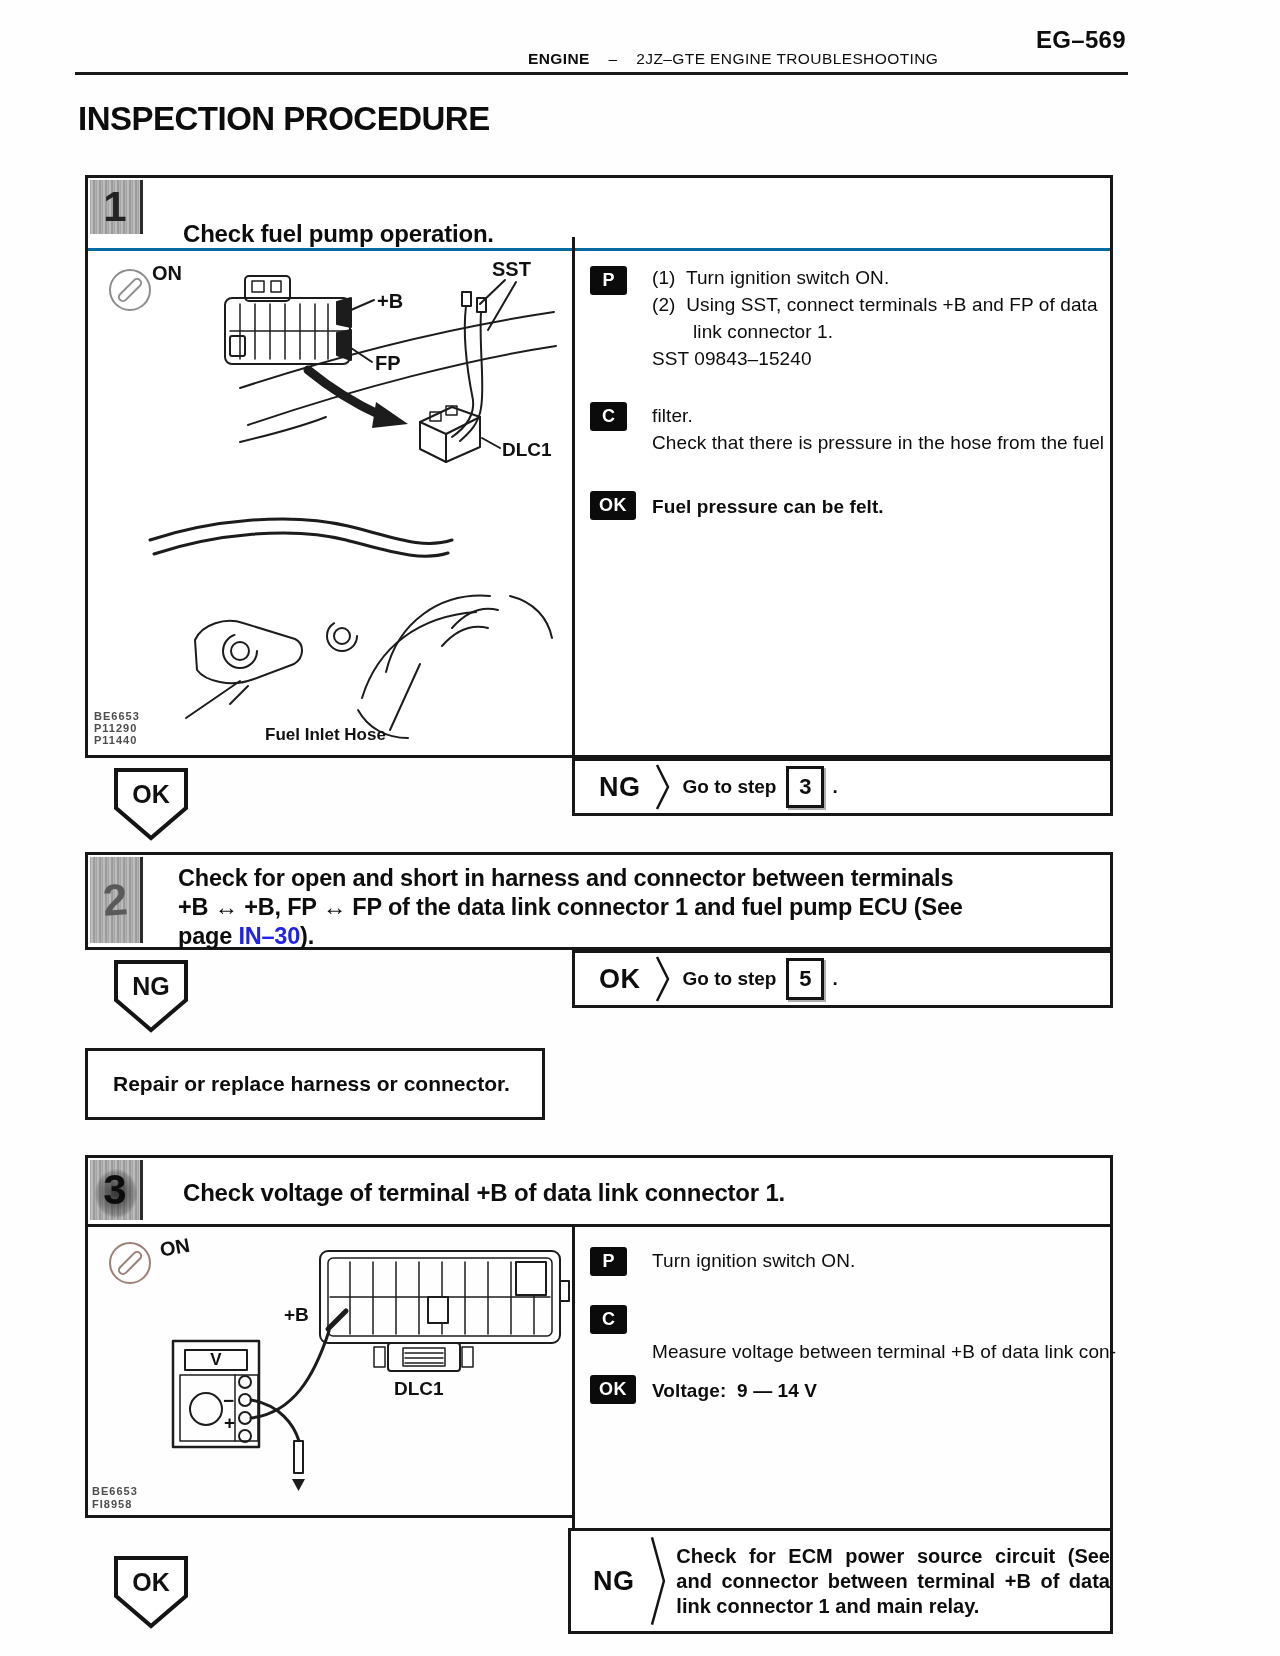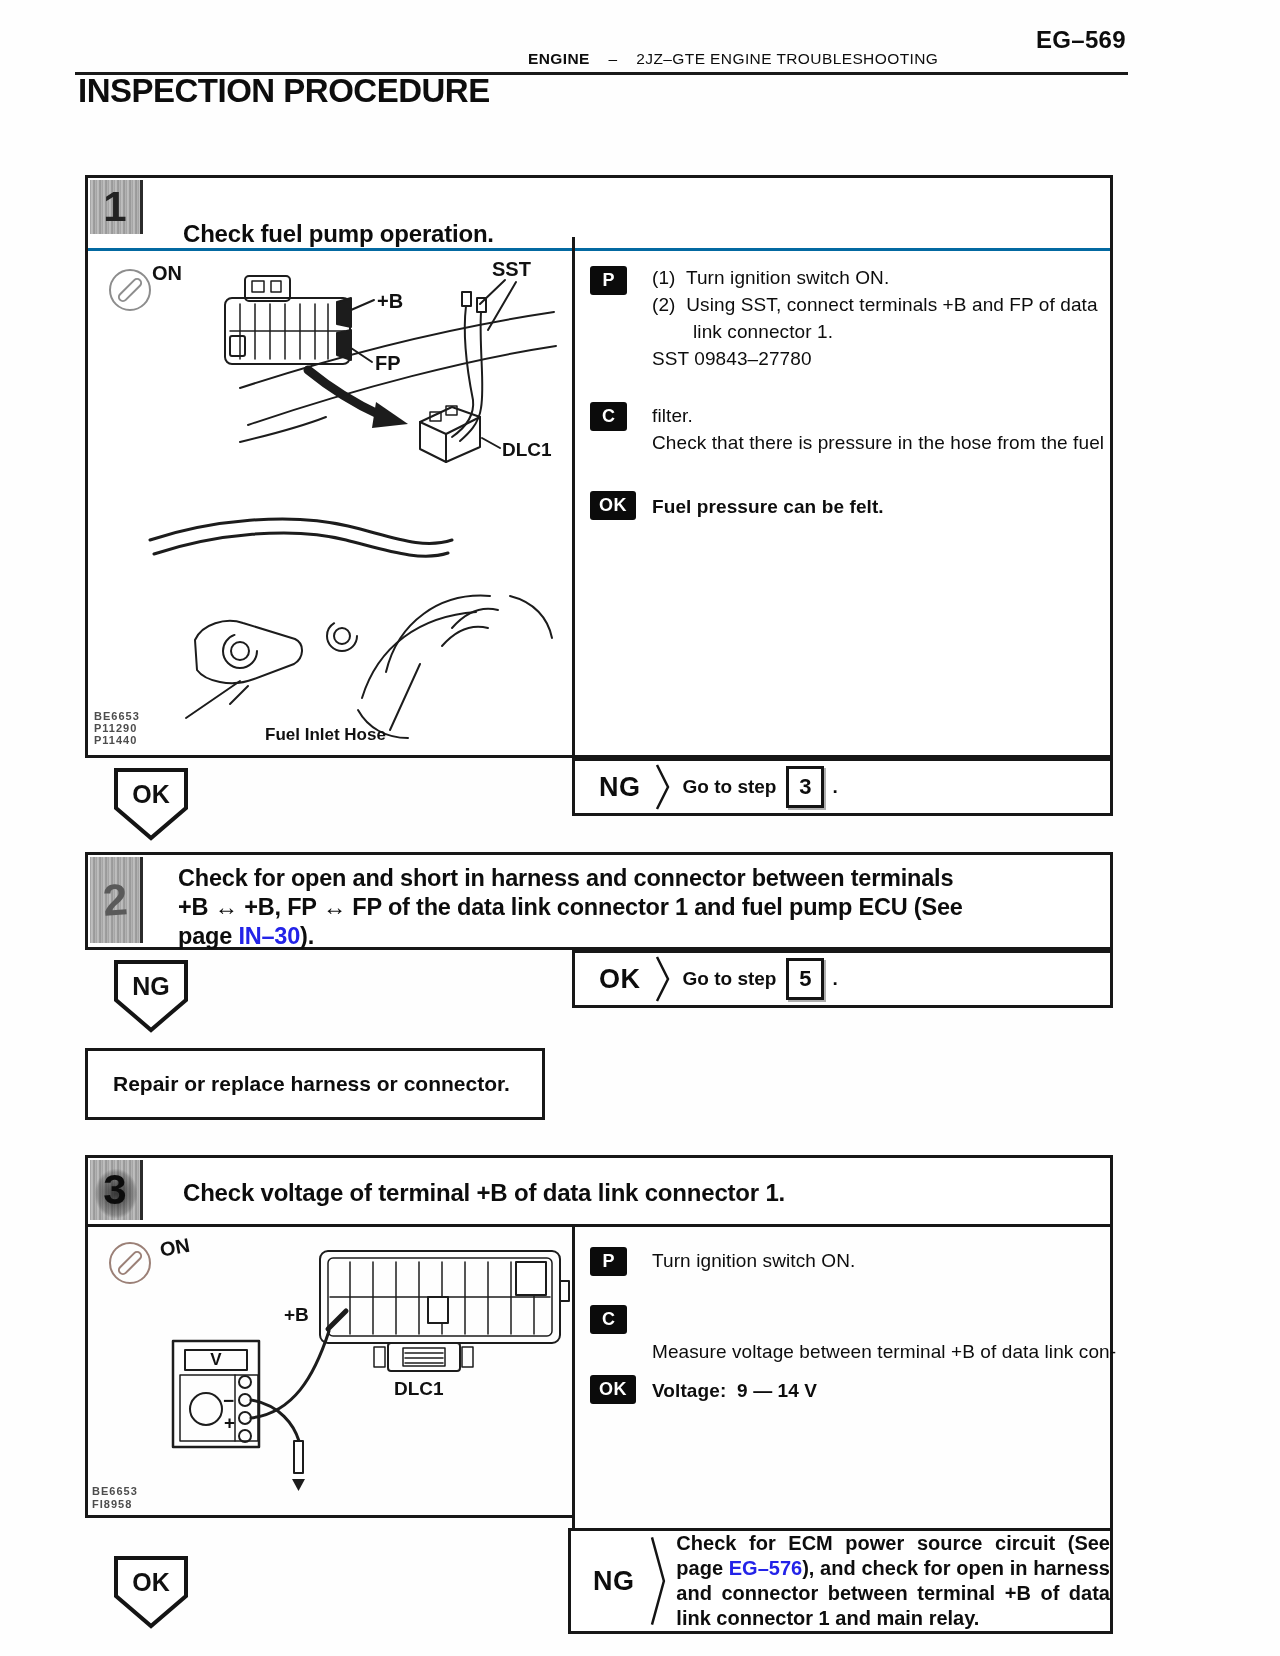--- a/index.html
+++ b/index.html
@@ -39,21 +39,21 @@
 
 <div class="page">
 
   <div class="abs pagecode" style="left:1036px;top:26px;">EG–569</div>
   <div class="abs runhead" style="left:528px;top:50px;">
     <span class="bold">ENGINE</span>
     <span style="margin:0 14px;">–</span>
     <span>2JZ–GTE ENGINE TROUBLESHOOTING</span>
   </div>
   <div class="abs" style="left:75px;top:72px;width:1053px;height:3px;background:#1a1a1a;"></div>
-  <div class="abs doctitle" style="left:78px;top:72px;">INSPECTION PROCEDURE</div>
+  <div class="abs doctitle" style="left:78px;top:100px;">INSPECTION PROCEDURE</div>
 
   <div class="box" style="left:85px;top:175px;width:1028px;height:583px;">
     <div class="hdrrow" style="height:62px;padding-left:95px;">
       <span class="steptitle">Check fuel pump operation.</span>
     </div>
     <div class="nbadge" style="width:53px;height:54px;font-size:42px;">
       <span>1</span>
     </div>
   </div>
   <div class="divline" style="left:572px;top:237px;width:3px;height:521px;"></div>
@@ -129,21 +129,21 @@
     <text x="4" y="480" font-size="11" font-weight="bold" fill="#4d4d4d" letter-spacing="1">BE6653</text>
     <text x="4" y="492" font-size="11" font-weight="bold" fill="#4d4d4d" letter-spacing="1">P11290</text>
     <text x="4" y="504" font-size="11" font-weight="bold" fill="#4d4d4d" letter-spacing="1">P11440</text>
   </svg>
 
   <div class="tbadge" style="left:590px;top:266px;">P</div>
   <div class="btext" style="left:652px;top:264px;">
     <div class="bline">(1)&nbsp; Turn ignition switch ON.</div>
     <div class="bline">(2)&nbsp; Using SST, connect terminals +B and FP of data</div>
     <div class="bline indent">link connector 1.</div>
-    <div class="bline">SST 09843–27780</div>
+    <div class="bline">SST 09843–15240</div>
   </div>
   <div class="tbadge" style="left:590px;top:402px;">C</div>
   <div class="btext" style="left:652px;top:402px;">
     <div class="bline">filter.</div>
     <div class="bline">Check that there is pressure in the hose from the fuel</div>
   </div>
   <div class="tbadge okw" style="left:590px;top:491px;">OK</div>
   <div class="btext bline bold" style="left:652px;top:493px;">Fuel pressure can be felt.</div>
 
   <div class="strip" style="left:572px;top:758px;width:541px;height:58px;padding-left:24px;">
@@ -272,21 +272,20 @@
   <div class="tbadge okw" style="left:590px;top:1375px;">OK</div>
   <div class="btext bline bold" style="left:652px;top:1377px;">Voltage:&nbsp; 9 — 14 V</div>
 
   <div class="strip" style="left:568px;top:1528px;width:545px;height:106px;padding-left:22px;">
     <span class="golabel">NG</span>
     <svg width="18" height="92" viewBox="0 0 18 92" style="margin:0 10px 0 14px;">
       <path d="M3 2 L15 46 L3 90" stroke="#141414" stroke-width="2.5" fill="none"></path>
     </svg>
     <div style="width:437px;">
       <div class="s3line jl">Check for ECM power source circuit (See</div>
-      <div class="s3line jl"><span>page </span><span class="link">EG–576</span><span>), and check for open in harness</span></div>
       <div class="s3line jl">and connector between terminal +B of data</div>
       <div class="s3line">link connector 1 and main relay.</div>
     </div>
   </div>
 
   <svg class="abs" style="left:112px;top:1554px;" width="78" height="76" viewBox="0 0 78 76">
     <polygon points="4,4 74,4 74,42 39,72 4,42" fill="#fff" stroke="#141414" stroke-width="4"></polygon>
     <text x="39" y="37" text-anchor="middle" font-size="25" font-weight="bold" fill="#111">OK</text>
   </svg>
 

